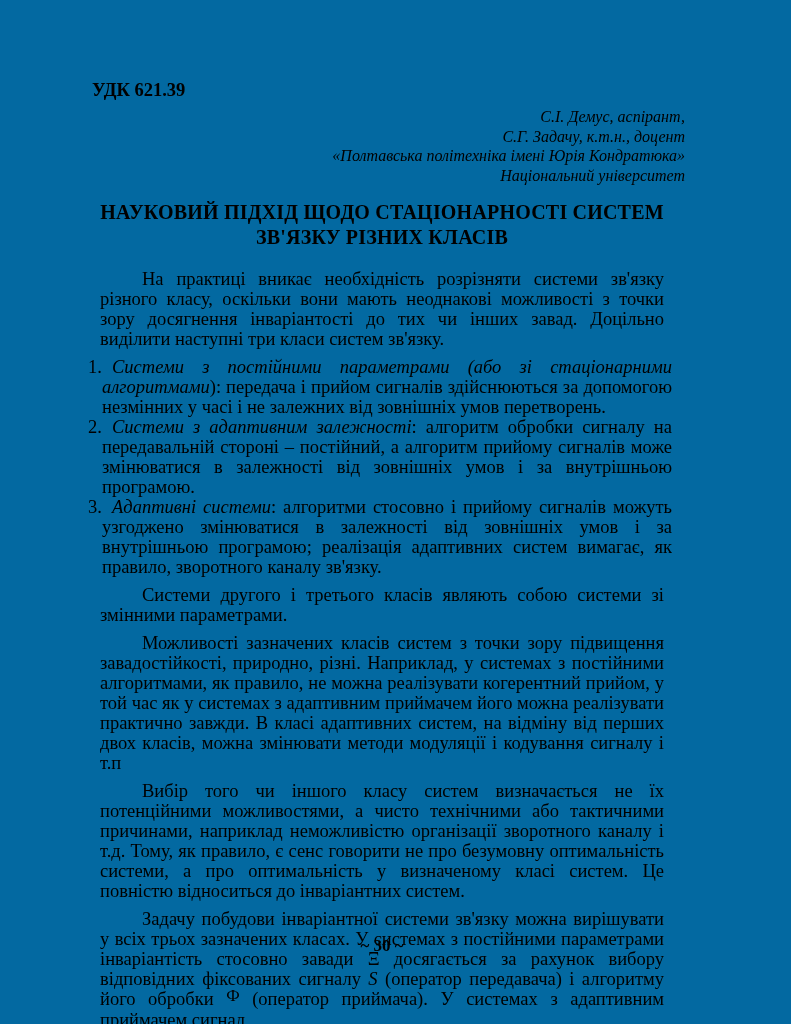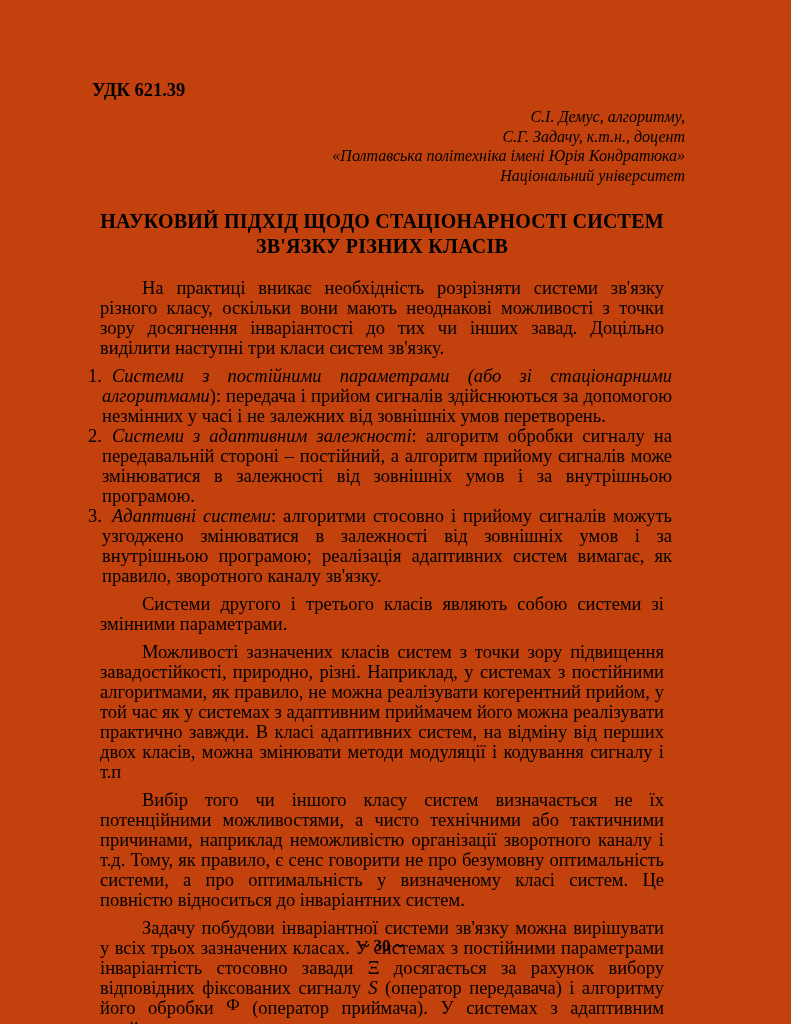--- a/index.html
+++ b/index.html
@@ -1,41 +1,41 @@
 <!DOCTYPE html>
 <html><head>
 <meta charset="utf-8">
 <style>
   html, body { margin: 0; padding: 0; background: #ffffff; }
   .page {
     width: 791px;
     height: 1024px;
     position: relative;
-    background: #c2410c;
+    background: #0369a1;
     color: #000000;
     font-family: "Liberation Serif", "DejaVu Serif", serif;
     box-sizing: border-box;
     padding: 80px 119px 0 92px;
     overflow: hidden;
   }
   .udc {
     font-size: 18.5px;
     font-weight: bold;
     line-height: 21px;
   }
   .authors {
     margin-top: 6px;
     margin-right: -13px;
     text-align: right;
     font-style: italic;
     font-size: 16px;
     line-height: 19.5px;
   }
   .title {
-    margin-top: 24px;
+    margin-top: 15px;
     text-align: center;
     font-weight: bold;
     font-size: 20px;
     line-height: 25px;
     letter-spacing: 0.2px;
   }
   .body-text {
     margin-top: 19px;
     font-size: 18.5px;
     line-height: 20px;
@@ -76,21 +76,21 @@
   }
 </style>
 </head>
 <body>
 
 <div class="page">
 
   <div class="udc">УДК 621.39</div>
 
   <div class="authors">
-    <div>С.І. Демус, алгоритму,</div>
+    <div>С.І. Демус, аспірант,</div>
     <div>С.Г. Задачу, к.т.н., доцент</div>
     <div>«Полтавська політехніка імені Юрія Кондратюка»</div>
     <div>Національний університет</div>
   </div>
 
   <div class="title">
     <div>НАУКОВИЙ ПІДХІД ЩОДО СТАЦІОНАРНОСТІ СИСТЕМ</div>
     <div>ЗВ'ЯЗКУ РІЗНИХ КЛАСІВ</div>
   </div>
 

